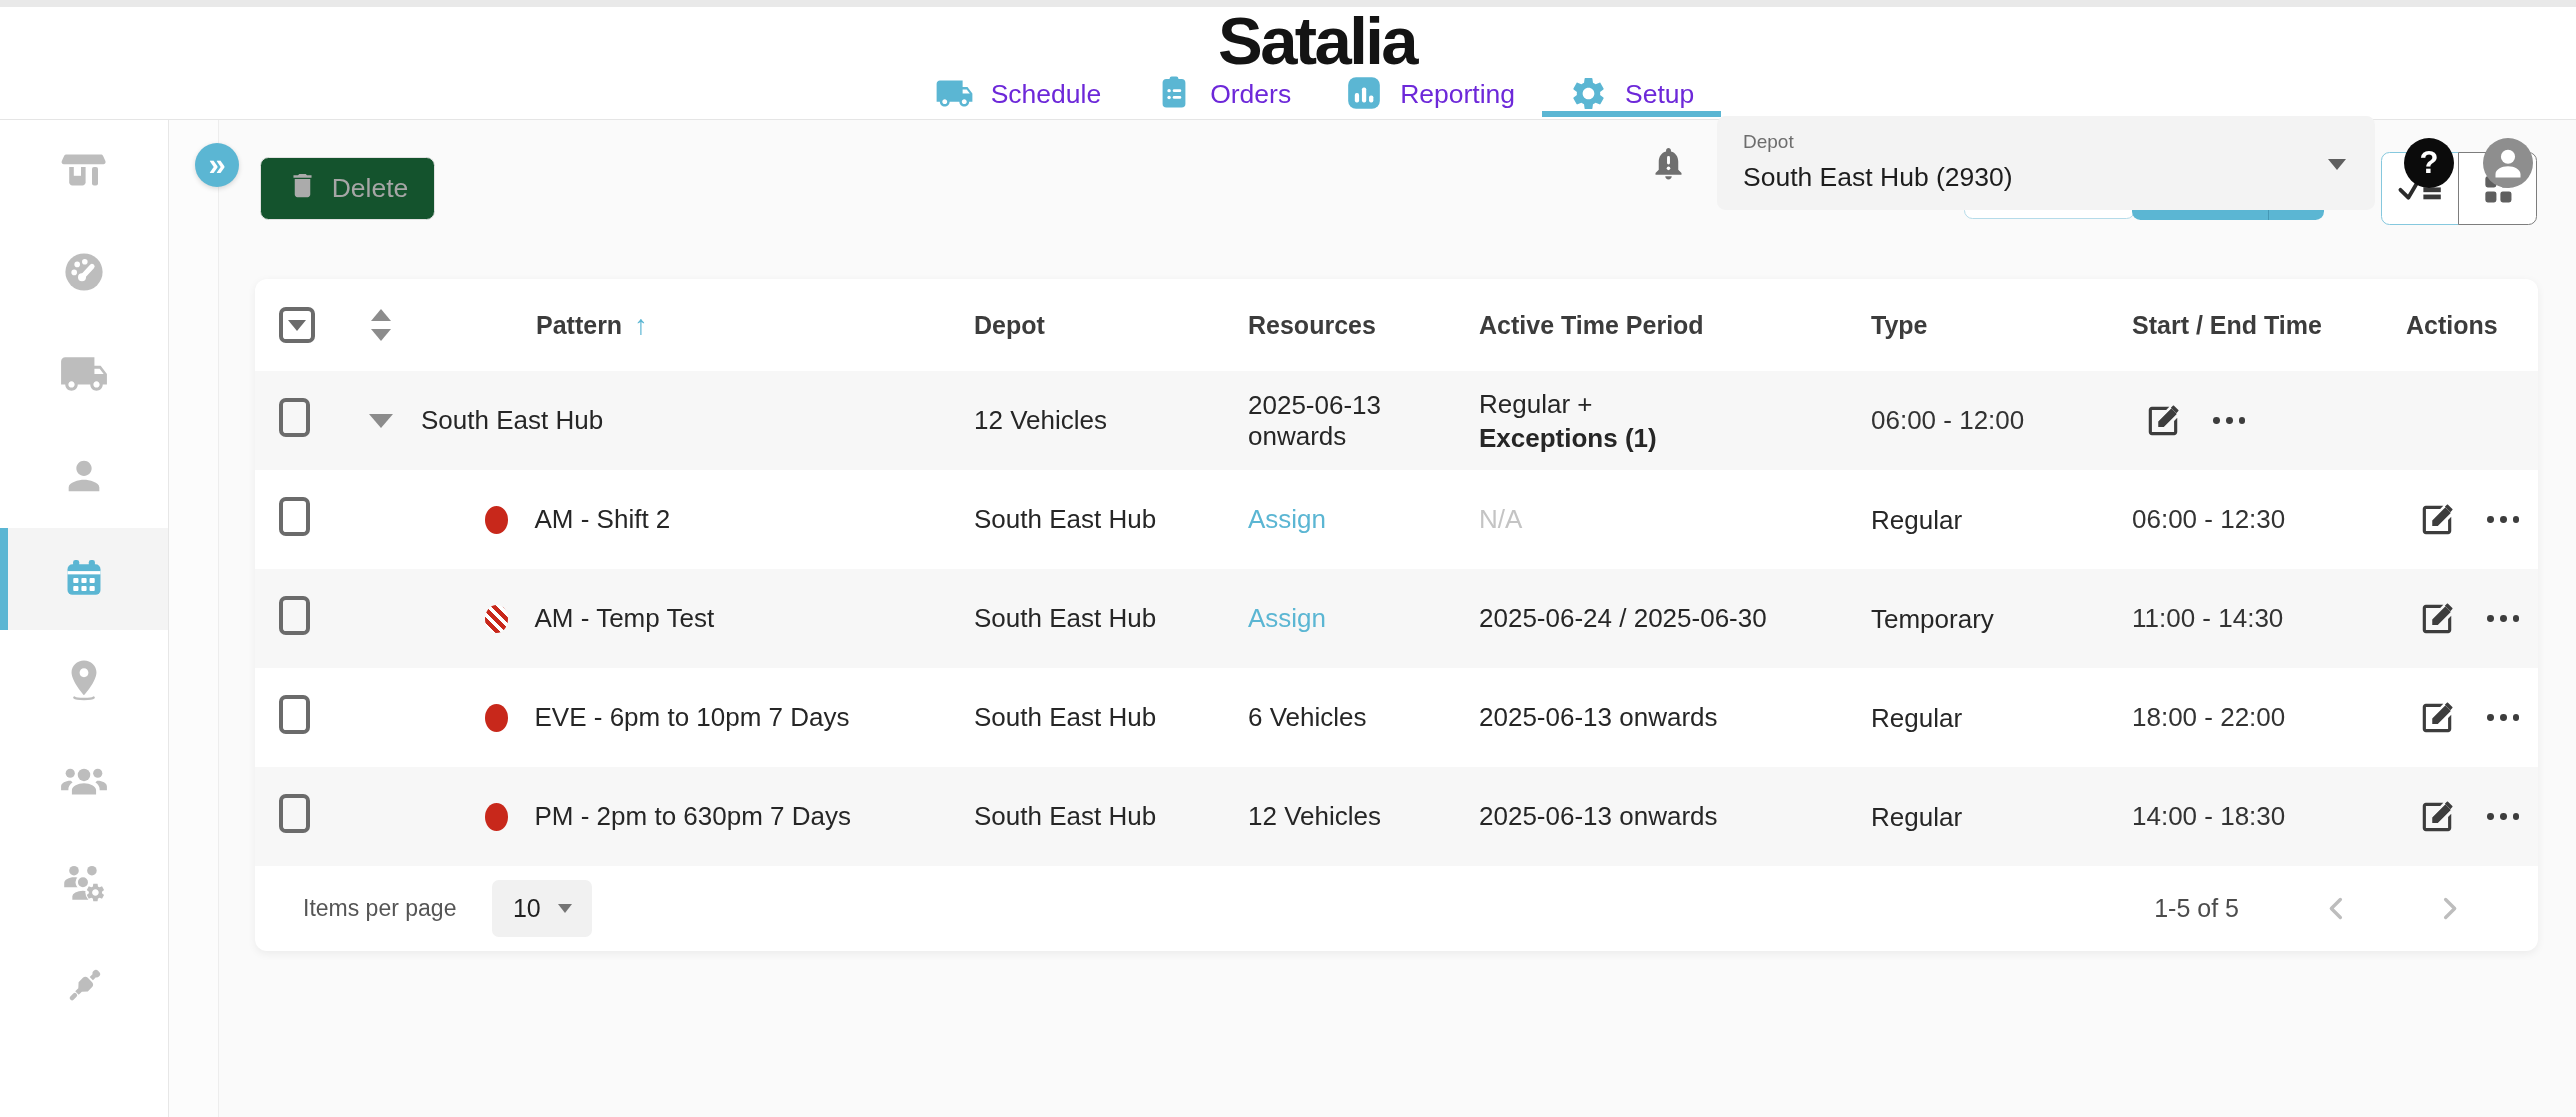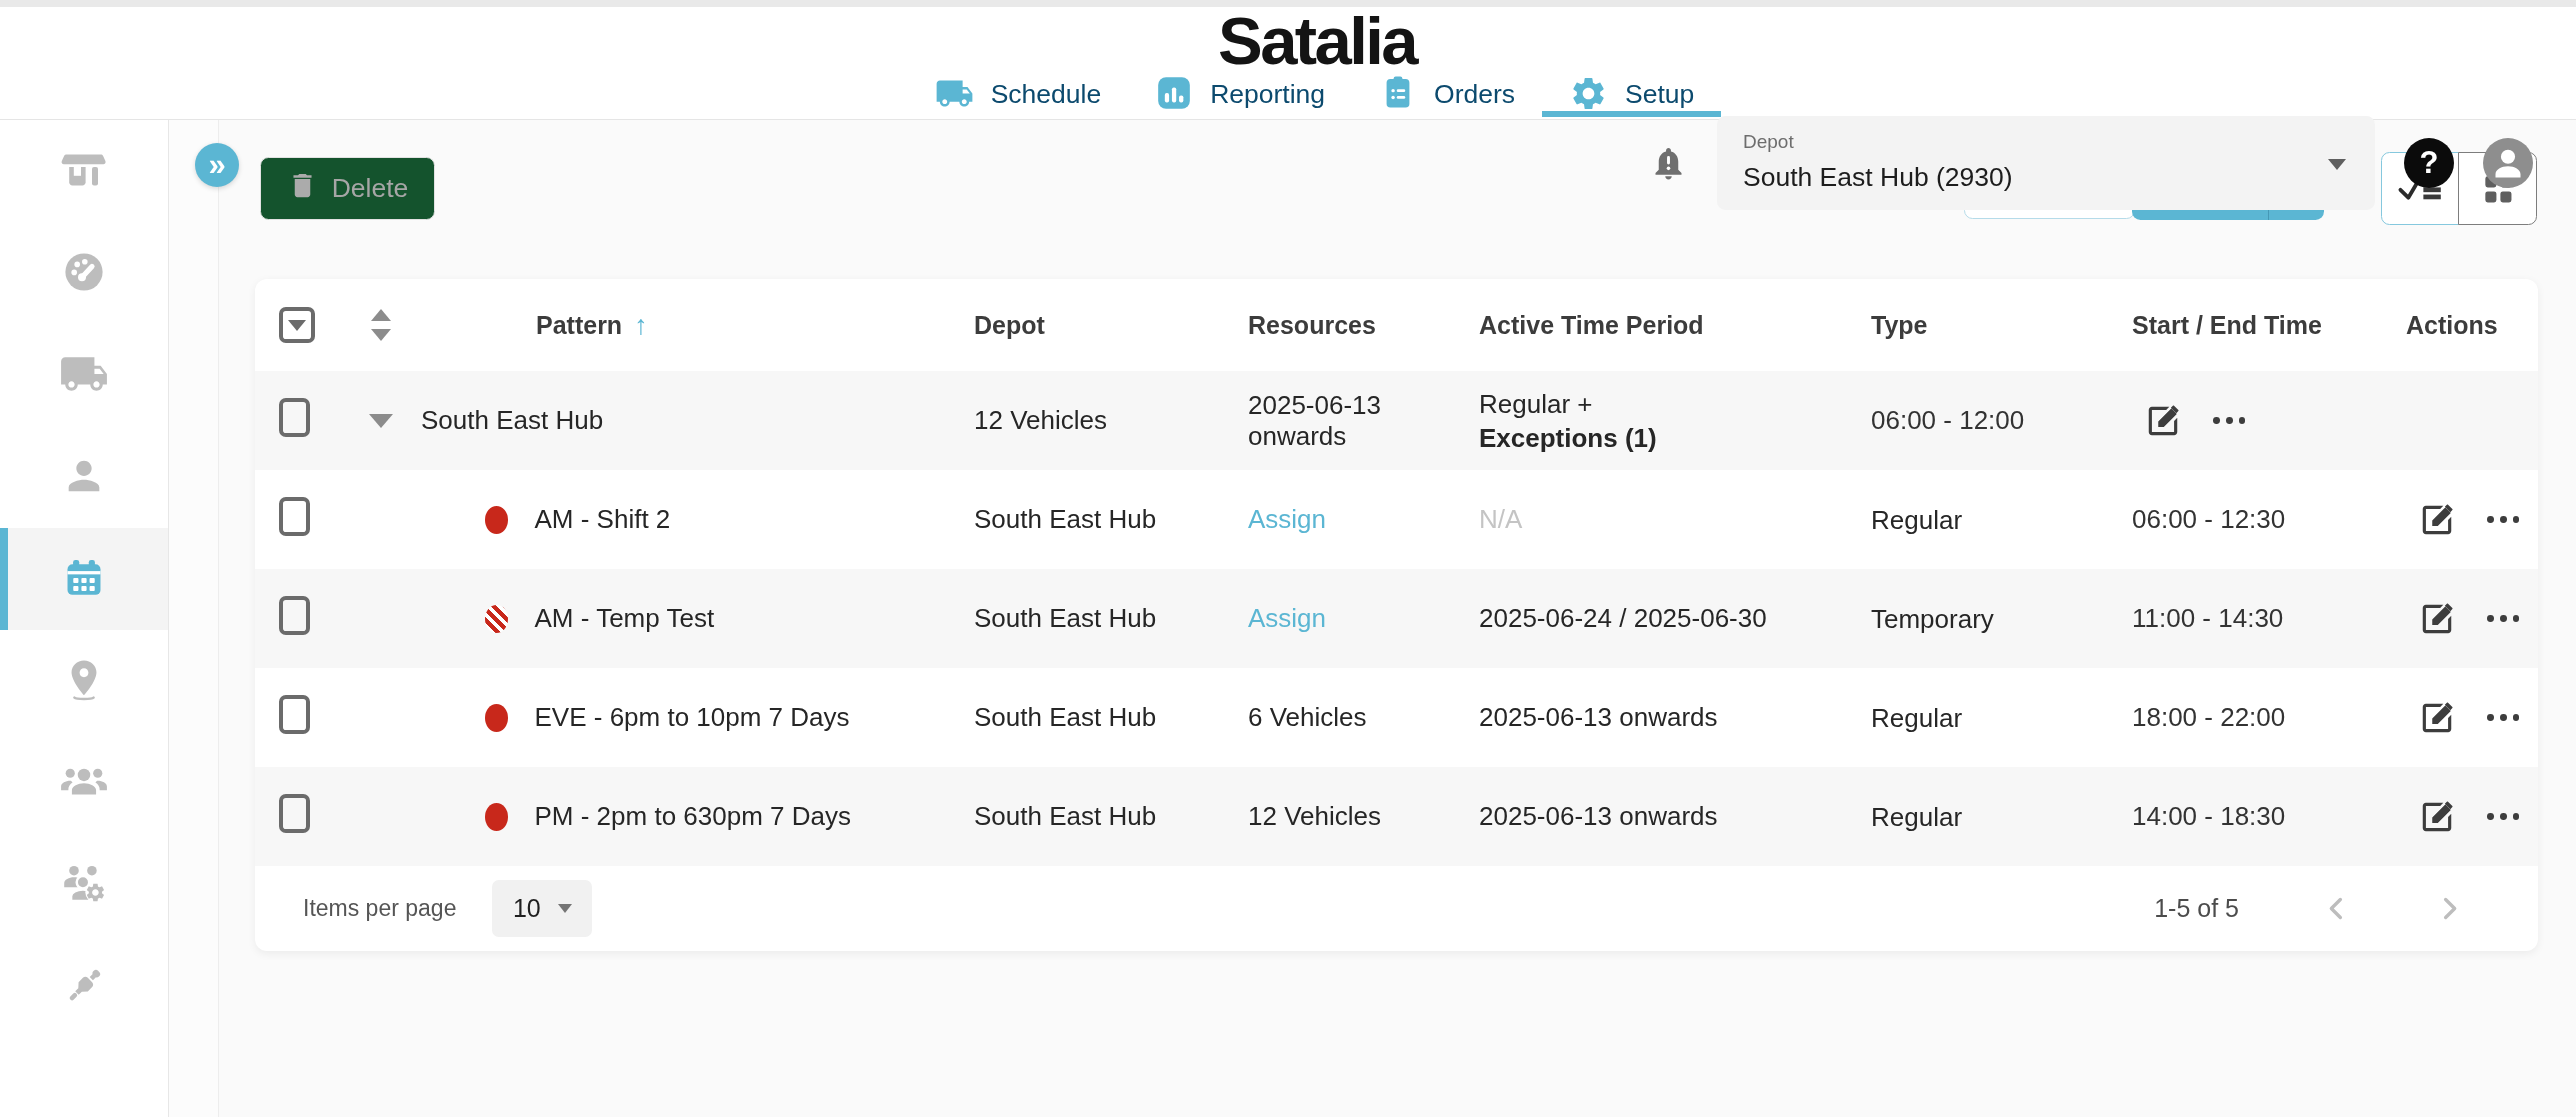--- a/index.html
+++ b/index.html
@@ -5,21 +5,21 @@
   html,body{margin:0;padding:0;background:#e9e9e9;}
   *{box-sizing:border-box;}
   #app{position:relative;width:2576px;height:1117px;background:#fafafa;font-family:"Liberation Sans",sans-serif;overflow:hidden;}
 
   
   .top-strip{position:absolute;left:0;top:0;width:2576px;height:6.8px;background:#e9e9e9;}
   .header{position:absolute;left:0;top:6.8px;width:2576px;height:113px;background:#ffffff;border-bottom:1.7px solid #e5e5e5;display:flex;align-items:center;z-index:30;flex-direction:column;}
   .logo{margin-left:58px;font-size:67px;font-weight:700;letter-spacing:-2.6px;color:#141414;line-height:1;}
   .tabs{display:flex;align-items:stretch;height:100%;margin-left:53px;}
   .tab{position:relative;display:flex;align-items:center;gap:17px;padding:0 27px;cursor:pointer;}
-  .tab-label{font-size:26.5px;font-weight:500;color:#0c4a6e;}
+  .tab-label{font-size:26.5px;font-weight:500;color:#6d28d9;}
   .tab.active .tab-underline{position:absolute;left:0;right:0;bottom:-1.7px;height:6.8px;background:#5bb6d3;}
   .hdr-right{margin-left:auto;display:flex;align-items:center;gap:29px;padding-right:43px;}
   .depot-select{width:658px;height:94px;background:#f3f3f3;border-radius:8.5px;padding:12px 26px;position:relative;cursor:pointer;}
   .depot-label{font-size:19px;color:#6d6d6d;margin-top:3.4px;}
   .depot-value{font-size:26.5px;color:#1d1d1d;margin-top:8.5px;}
   .depot-caret{position:absolute;right:29px;top:50%;margin-top:-4.3px;width:0;height:0;border-left:9.4px solid transparent;border-right:9.4px solid transparent;border-top:11px solid #5f5f5f;}
   .help-btn{width:50px;height:50px;border-radius:50%;background:#0b0b0b;color:#fff;font-size:31px;font-weight:700;display:flex;align-items:center;justify-content:center;cursor:pointer;}
   .avatar{width:50px;height:50px;border-radius:50%;background:#8e8e8e;display:flex;align-items:center;justify-content:center;cursor:pointer;}
 
   
@@ -97,40 +97,40 @@
         <span>
           <svg width="39" height="39" viewBox="0 0 24 24">
               <path fill="#5bb6d3" d="M20 8h-3V4H3c-1.1 0-2 .9-2 2v11h2c0 1.66 1.34 3 3 3s3-1.34 3-3h6c0 1.66 1.34 3 3 3s3-1.34 3-3h2v-5l-3-4zM6 18.5c-.83 0-1.5-.67-1.5-1.5s.67-1.5 1.5-1.5 1.5.67 1.5 1.5-.67 1.5-1.5 1.5zm13.5-9 1.96 2.5H17V9.5h2.5zm-1.5 9c-.83 0-1.5-.67-1.5-1.5s.67-1.5 1.5-1.5 1.5.67 1.5 1.5-.67 1.5-1.5 1.5z"></path>
             </svg>
         </span>
         <span class="tab-label">Schedule</span>
       </div>
       <div class="tab">
         <span>
           <svg width="38" height="38" viewBox="0 0 24 24">
-              <rect x="2" y="2" width="20" height="20" rx="5" fill="#5bb6d3"></rect>
-              <rect x="6.2" y="12" width="2.7" height="6" rx="1.2" fill="#fff"></rect>
-              <rect x="10.7" y="8.5" width="2.7" height="9.5" rx="1.2" fill="#fff"></rect>
-              <rect x="15.2" y="13.5" width="2.7" height="4.5" rx="1.2" fill="#fff"></rect>
-            </svg>
-        </span>
-        <span class="tab-label">Reporting</span>
-      </div>
-      <div class="tab">
-        <span>
-          <svg width="38" height="38" viewBox="0 0 24 24">
               <rect x="9.3" y="1.5" width="5.4" height="4" rx="1.2" fill="#5bb6d3"></rect>
               <rect x="4.8" y="3.2" width="14.4" height="18" rx="2.4" fill="#5bb6d3"></rect>
               <circle cx="8.9" cy="10.5" r="1.1" fill="#fff"></circle>
               <rect x="11.2" y="9.6" width="5.4" height="1.8" rx="0.9" fill="#fff"></rect>
               <circle cx="8.9" cy="14.8" r="1.1" fill="#fff"></circle>
               <rect x="11.2" y="13.9" width="5.4" height="1.8" rx="0.9" fill="#fff"></rect>
             </svg>
         </span>
         <span class="tab-label">Orders</span>
+      </div>
+      <div class="tab">
+        <span>
+          <svg width="38" height="38" viewBox="0 0 24 24">
+              <rect x="2" y="2" width="20" height="20" rx="5" fill="#5bb6d3"></rect>
+              <rect x="6.2" y="12" width="2.7" height="6" rx="1.2" fill="#fff"></rect>
+              <rect x="10.7" y="8.5" width="2.7" height="9.5" rx="1.2" fill="#fff"></rect>
+              <rect x="15.2" y="13.5" width="2.7" height="4.5" rx="1.2" fill="#fff"></rect>
+            </svg>
+        </span>
+        <span class="tab-label">Reporting</span>
       </div>
       <div class="tab active">
         <span>
           <svg width="39" height="39" viewBox="0 0 24 24">
               <path fill="#5bb6d3" d="M19.14 12.94c.04-.3.06-.61.06-.94 0-.32-.02-.64-.07-.94l2.03-1.58c.18-.14.23-.41.12-.61l-1.92-3.32c-.12-.22-.37-.29-.59-.22l-2.39.96c-.5-.38-1.03-.7-1.62-.94l-.36-2.54c-.04-.24-.24-.41-.48-.41h-3.84c-.24 0-.43.17-.47.41l-.36 2.54c-.59.24-1.13.57-1.62.94l-2.39-.96c-.22-.08-.47 0-.59.22L2.74 8.87c-.12.21-.08.47.12.61l2.03 1.58c-.05.3-.09.63-.09.94s.02.64.07.94l-2.03 1.58c-.18.14-.23.41-.12.61l1.92 3.32c.12.22.37.29.59.22l2.39-.96c.5.38 1.03.7 1.62.94l.36 2.54c.05.24.24.41.48.41h3.84c.24 0 .44-.17.47-.41l.36-2.54c.59-.24 1.13-.56 1.62-.94l2.39.96c.22.08.47 0 .59-.22l1.92-3.32c.12-.22.07-.47-.12-.61l-2.01-1.58zM12 15.6c-1.98 0-3.6-1.62-3.6-3.6s1.62-3.6 3.6-3.6 3.6 1.62 3.6 3.6-1.62 3.6-3.6 3.6z"></path>
             </svg>
         </span>
         <span class="tab-label">Setup</span>
         <span class="tab-underline"></span>
       </div>

